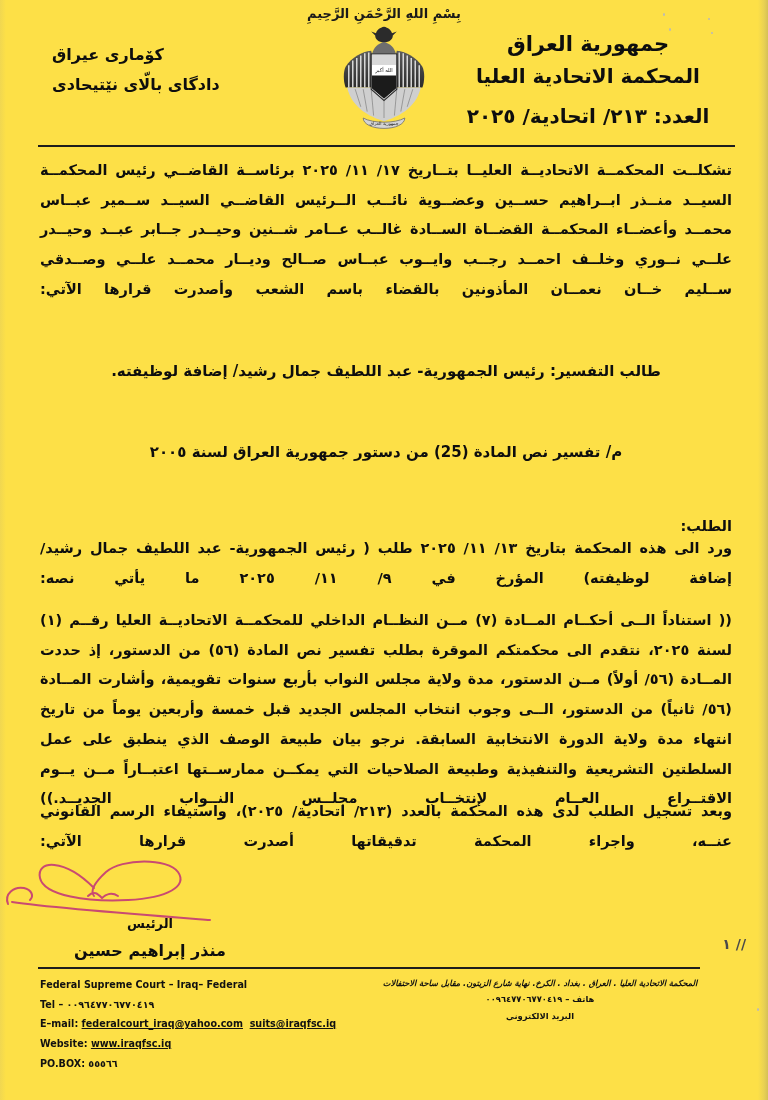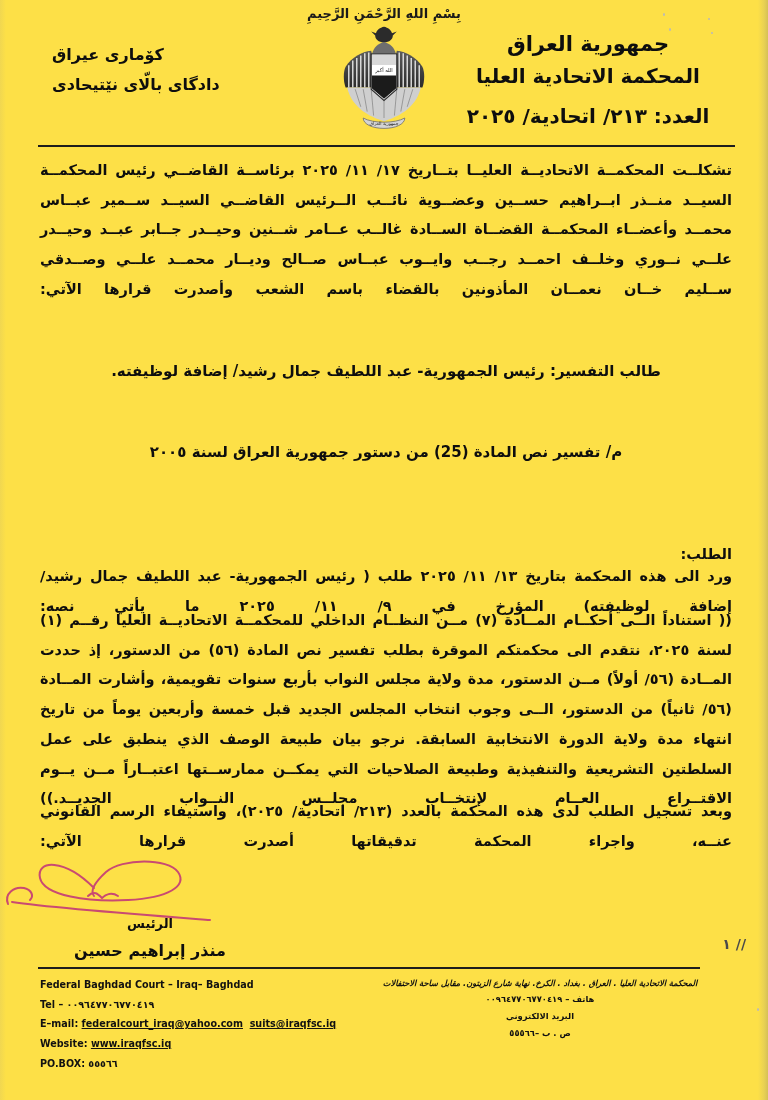--- a/index.html
+++ b/index.html
@@ -77,21 +77,21 @@
     text-align:center;text-align-last:center;
     font-weight:700;font-size:15px;line-height:2.05;
   }
 
   .blk-requester{position:absolute;left:40px;top:356px;width:692px;direction:rtl;}
   .blk-subject{position:absolute;left:40px;top:437px;width:692px;direction:rtl;}
   .blk-request{position:absolute;left:40px;top:518px;width:692px;direction:rtl;}
   .blk-quote{position:absolute;left:40px;top:606px;width:692px;direction:rtl;}
   .blk-after{position:absolute;left:40px;top:797px;width:692px;direction:rtl;}
 
-  .lbl-request{font-weight:700;font-size:14.5px;text-align:right;margin-top:28px;}
+  .lbl-request{font-weight:700;font-size:14.5px;text-align:right;}
 
   
   .sig-area{position:absolute;left:0;top:852px;width:330px;height:110px;}
   .sig-svg{position:absolute;left:2px;top:0;}
   .sig-name{
     position:absolute;left:0;top:60px;width:300px;
     text-align:center;direction:rtl;line-height:1.85;
   }
   .sig-name .r1{font-size:13px;font-weight:700;}
   .sig-name .r2{font-size:16px;font-weight:700;}
@@ -245,27 +245,26 @@
       <div class="r1">الرئيس</div>
       <div class="r2">منذر إبراهيم حسين</div>
     </div>
   </div>
 
   <div class="pagemark">// ١</div>
 
   <div class="rule-bottom"></div>
 
   <div class="foot-en">
-    <div class="row">Federal Baghdad Court – Iraq– Baghdad</div>
+    <div class="row">Federal Supreme Court – Iraq– Federal</div>
     <div class="row"><span>Tel – </span><span>٠٠٩٦٤٧٧٠٦٧٧٠٤١٩</span></div>
     <div class="row"><span>E–mail: </span><span class="u">federalcourt_iraq@yahoo.com</span>&nbsp; <span class="u">suits@iraqfsc.iq</span></div>
     <div class="row"><span>Website: </span><span class="u">www.iraqfsc.iq</span></div>
     <div class="row"><span>PO.BOX: </span><span>٥٥٥٦٦</span></div>
   </div>
 
   <div class="foot-ar">
     <span class="ln addr">المحكمة الاتحادية العليا . العراق . بغداد . الكرخ. نهاية شارع الزيتون. مقابل ساحة الاحتفالات</span>
     <span class="ln">هاتف – ٠٠٩٦٤٧٧٠٦٧٧٠٤١٩</span>
     <span class="ln">البريد الالكتروني</span>
-    <span class="ln">ص . ب –٥٥٥٦٦</span>
   </div>
 
 </div>
 
 </body></html>

